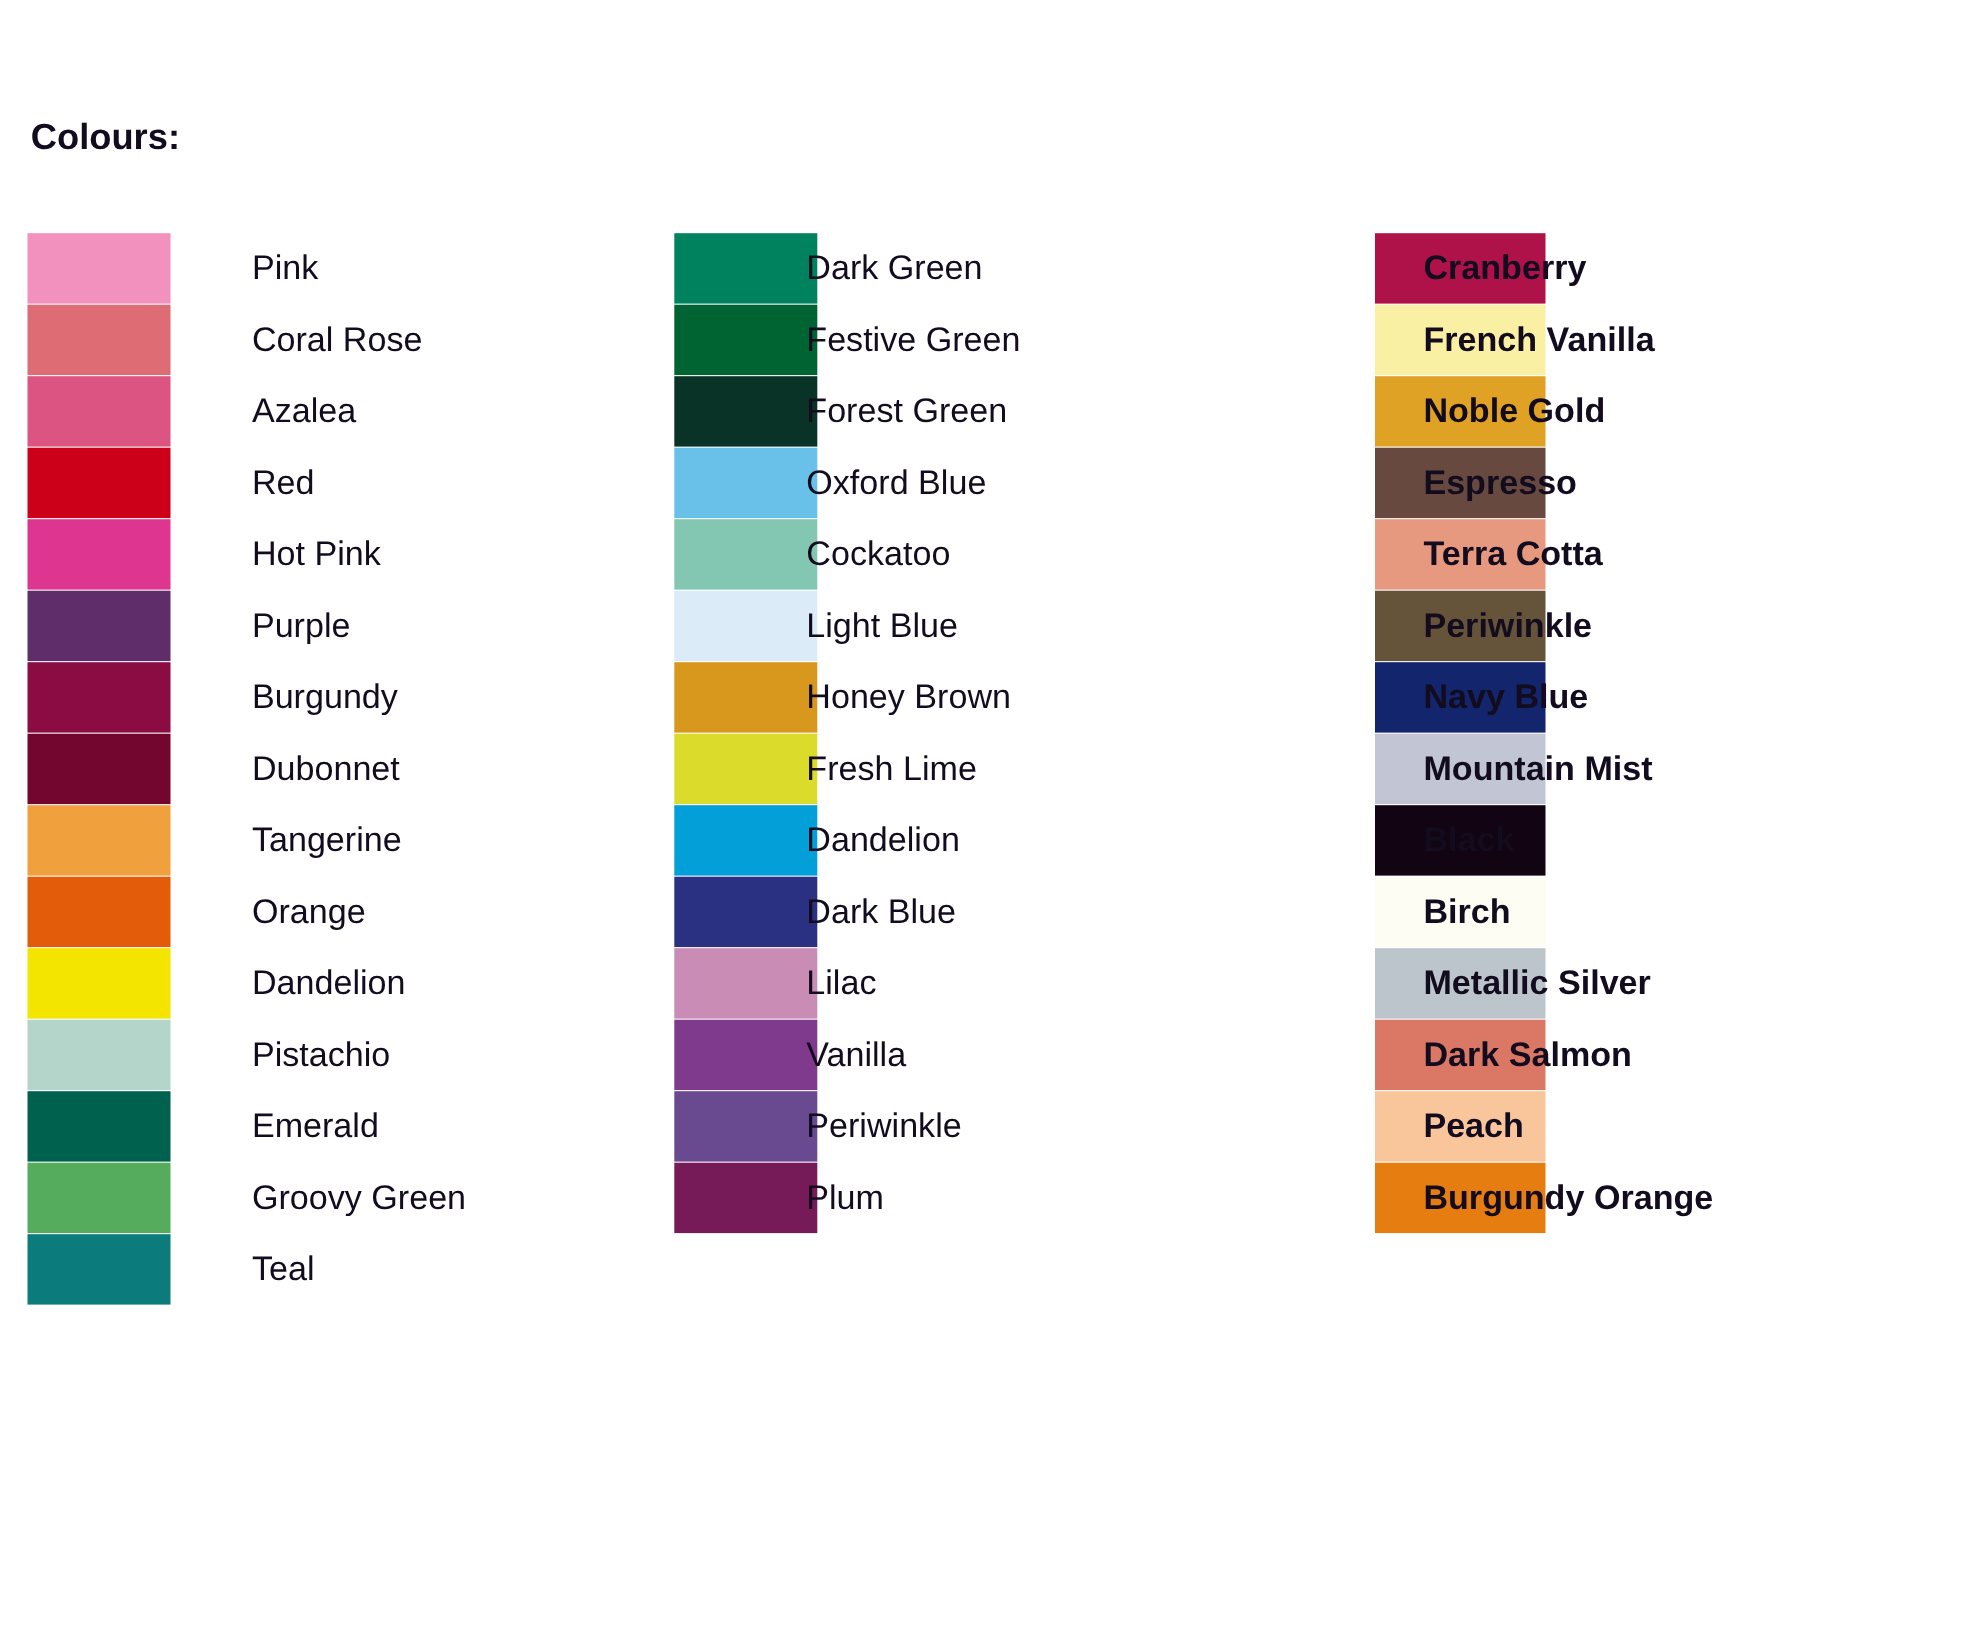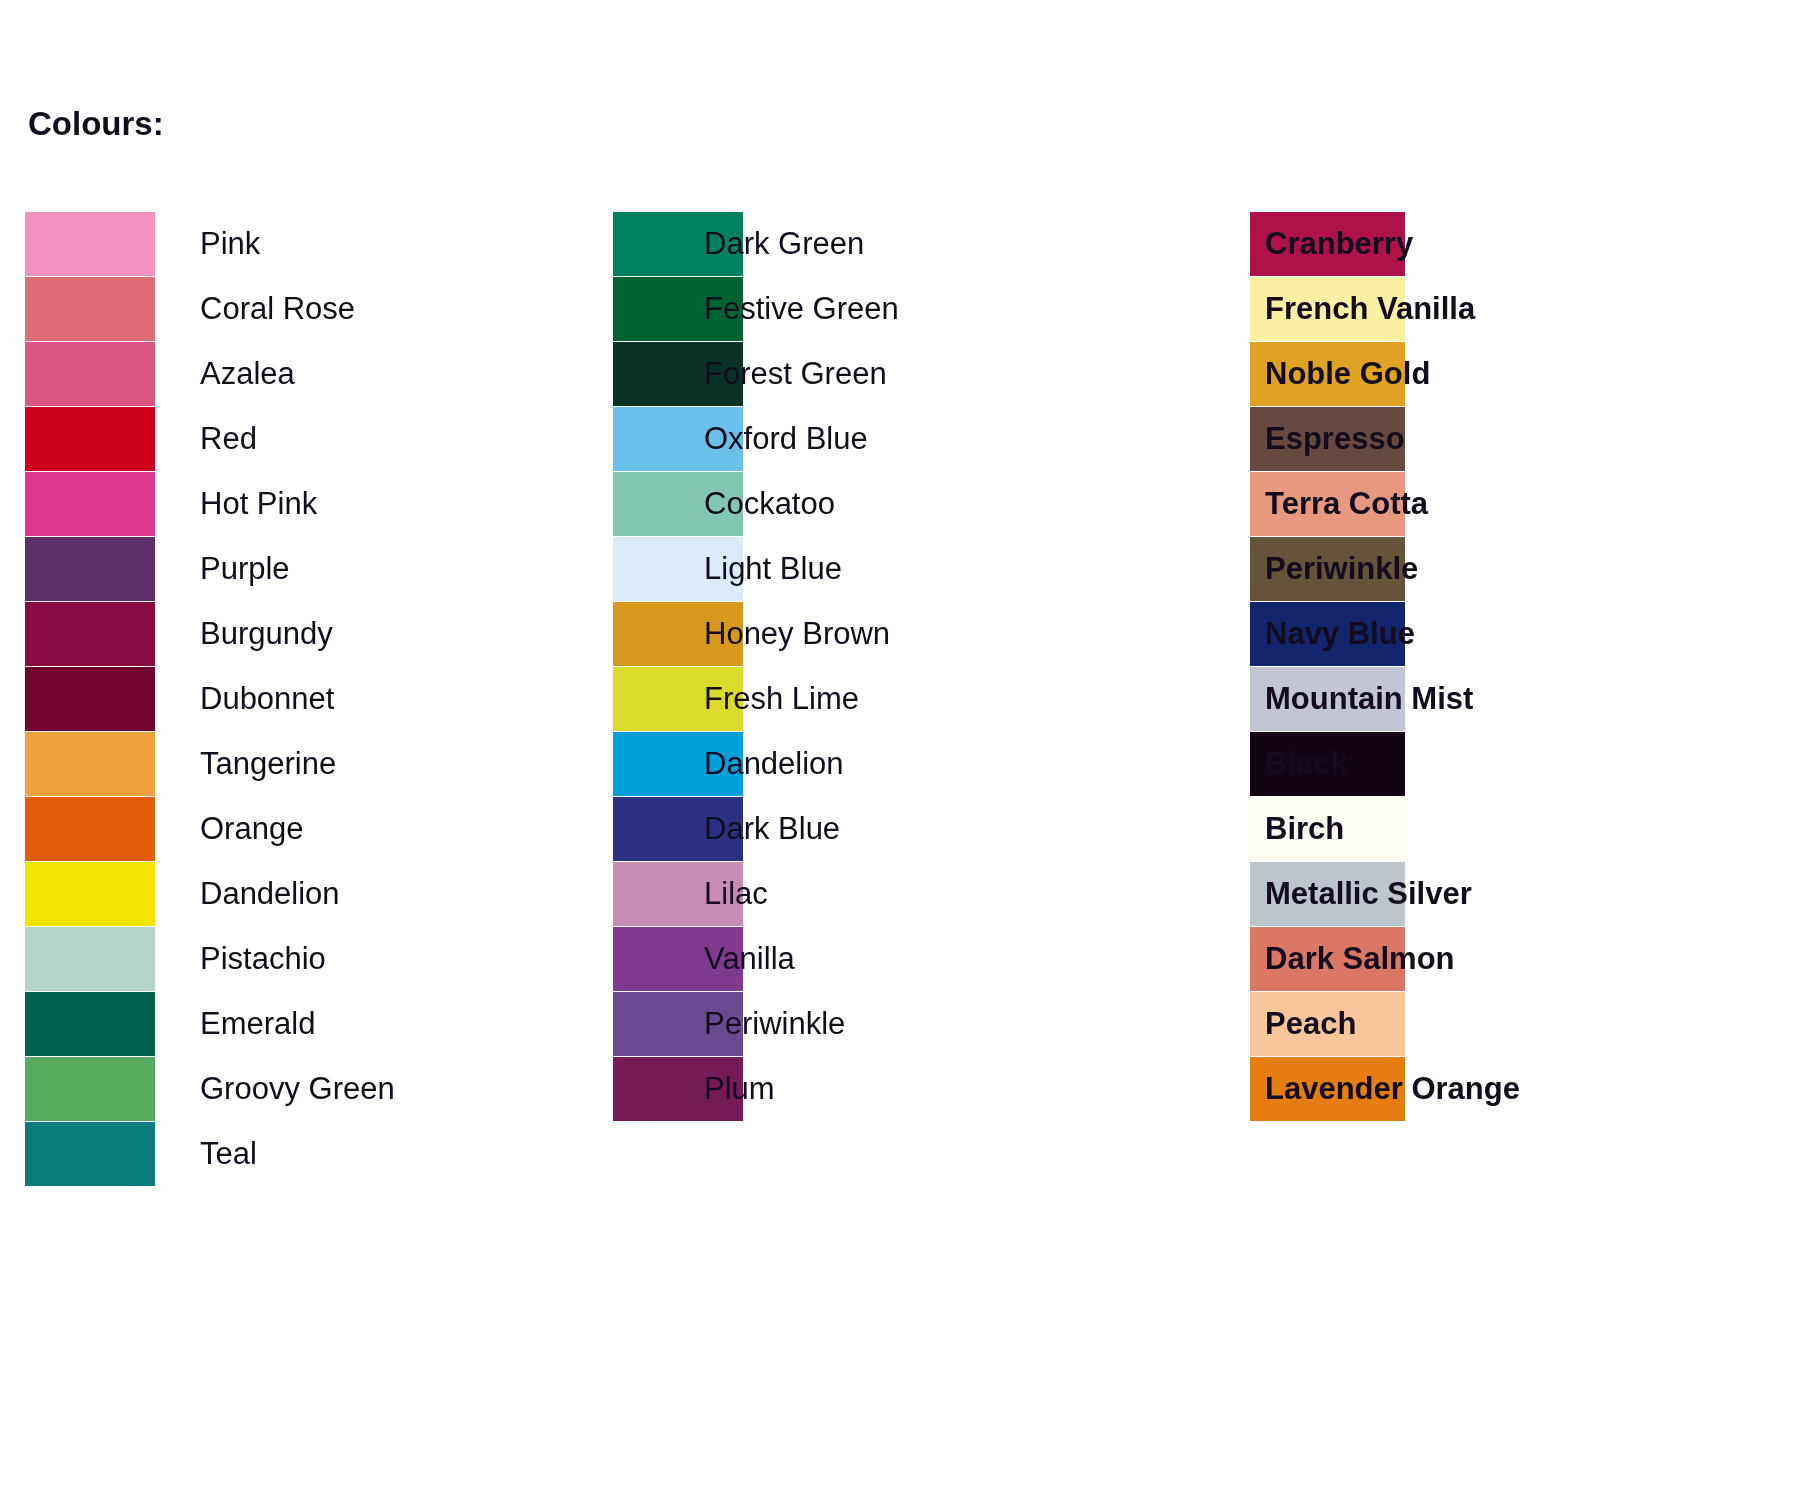--- a/index.html
+++ b/index.html
@@ -55,20 +55,21 @@
   }
   .swatch-column.col-2 .swatch-chip { width: 155px; }
 
   .swatch-label {
     position: absolute;
     top: 13px;
     font-size: 31px;
     line-height: 38px;
     color: #120c1e;
     white-space: nowrap;
+    margin-left: 29px;
   }
   .swatch-column.col-0 .swatch-label { left: 175px; }
   .swatch-column.col-1 .swatch-label { left: 91px; }
   .swatch-column.col-2 .swatch-label { left: 15px; font-weight: bold; }
 </style>
 </head>
 <body>
 
 <div id="page-title">Colours:</div>
 
@@ -241,16 +242,16 @@
       <div class="swatch-row">
         <div class="swatch-chip" style="background-color: rgb(219, 120, 101);"></div>
         <div class="swatch-label">Dark Salmon</div>
       </div>
       <div class="swatch-row">
         <div class="swatch-chip" style="background-color: rgb(249, 198, 155);"></div>
         <div class="swatch-label">Peach</div>
       </div>
       <div class="swatch-row">
         <div class="swatch-chip" style="background-color: rgb(230, 125, 17);"></div>
-        <div class="swatch-label">Lavender Orange</div>
+        <div class="swatch-label">Burgundy Orange</div>
       </div>
     </div>
   </div>
 
 </body></html>

